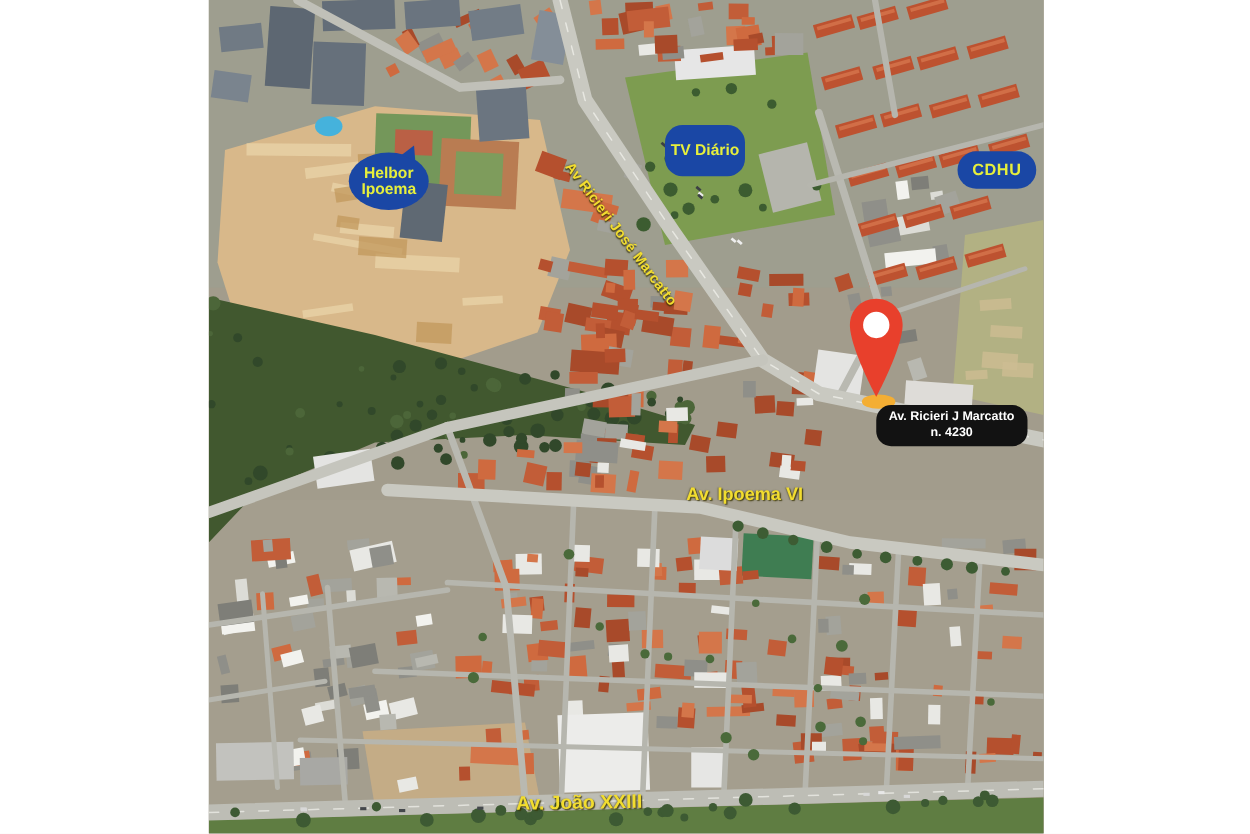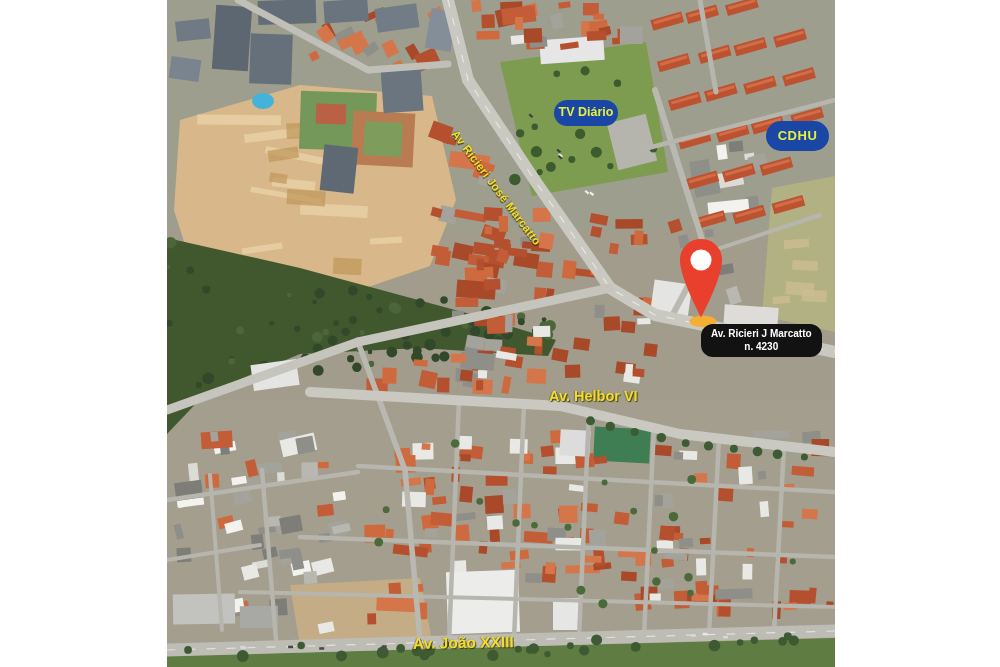--- a/index.html
+++ b/index.html
@@ -17,21 +17,21 @@
     position:absolute;display:flex;flex-direction:column;align-items:center;justify-content:center;
     background:var(--badge_blue,#1a47a5);color:var(--badge_yellow,#e6ef3c);
     font-weight:bold;text-align:center;line-height:1.05;
   }
   .badge-helbor{left:279px;top:122px;width:64px;height:46px;border-radius:50%;font-size:12.5px;}
   .badge-helbor .tail{
     position:absolute;left:44px;top:-6px;width:0;height:0;
     border-left:6px solid transparent;border-right:6px solid transparent;
     border-bottom:11px solid var(--badge_blue,#1a47a5);transform:rotate(24deg);
   }
-  .badge-tv{left:554px;top:100px;width:64px;height:26px;border-radius:14px;font-size:12.5px;}
+  .badge-tv{left:532px;top:100px;width:64px;height:41px;border-radius:14px;font-size:12.5px;}
   .badge-cdhu{left:766px;top:121px;width:63px;height:30px;border-radius:15px;font-size:13px;letter-spacing:.5px;text-align:right;}
   .road-label{
     position:absolute;color:var(--label_yellow,#f2dd2f);font-weight:bold;white-space:nowrap;
     text-shadow:1px 1px 1px rgba(55,50,0,.85), -1px 0 1px rgba(55,50,0,.35);
   }
   .road-label-ricieri{left:459px;top:128px;font-size:11.5px;letter-spacing:.3px;
     transform:rotate(53deg);transform-origin:0 0;}
   .road-label-paulo{left:549px;top:388px;font-size:14.5px;}
   .road-label-joao{left:413px;top:634px;font-size:15.5px;transform:rotate(-1deg);}
   .pin{position:absolute;left:678px;top:237px;width:46px;height:92px;}
@@ -637,29 +637,34 @@
         <rect x="418.9297342207283" y="641.0167149186628" width="5" height="2.5" fill="#e8e8e8"></rect>
         <rect x="558.3266229741275" y="154.37138889711352" width="4.5" height="2.2" fill="#eee" transform="rotate(40 560.5766229741275 155.4713888971135)"></rect>
         <rect x="528.6314807832241" y="114.58303959555924" width="4.5" height="2.2" fill="#3c4044" transform="rotate(40 530.8814807832241 115.68303959555924)"></rect>
         <rect x="556.5325049590319" y="149.86197565058248" width="4.5" height="2.2" fill="#3c4044" transform="rotate(40 558.7825049590319 150.96197565058247)"></rect>
         <rect x="584.6316262241453" y="191.0950510923751" width="4.5" height="2.2" fill="#eee" transform="rotate(40 586.8816262241453 192.19505109237508)"></rect>
         <rect x="589.4961862452328" y="192.64201207812877" width="4.5" height="2.2" fill="#eee" transform="rotate(40 591.7461862452328 193.74201207812877)"></rect>
         <rect x="557.9417882021517" y="156.1842462935485" width="4.5" height="2.2" fill="#3c4044" transform="rotate(40 560.1917882021517 157.2842462935485)"></rect>
       </svg>
   </div>
 
+  <div class="badge badge-helbor">
+    <span class="tail"></span>
+    <span>Helbor</span>
+    <span>Ipoema</span>
+  </div>
   <div class="badge badge-tv">
     <span>TV Diário</span>
   </div>
   <div class="badge badge-cdhu">
     <span>CDHU</span>
   </div>
 
   <div class="road-label road-label-ricieri">Av Ricieri José Marcatto</div>
-  <div class="road-label road-label-paulo">Av. Helbor VI</div>
+  <div class="road-label road-label-paulo">Av. Ipoema VI</div>
   <div class="road-label road-label-joao">Av. João XXIII</div>
 
   <div class="pin">
     <svg width="46" height="92" viewBox="0 0 48 96">
       <ellipse cx="26" cy="88" rx="14" ry="6" fill="var(--pin_base_yellow,#f4ae33)"></ellipse>
       <path d="M24,2 C11,2 2,12 2,24 C2,43 24,84 24,84 C24,84 46,43 46,24 C46,12 37,2 24,2 Z" fill="var(--pin_red,#e8402c)"></path>
       <circle cx="24" cy="24" r="11" fill="#ffffff"></circle>
     </svg>
   </div>
 

